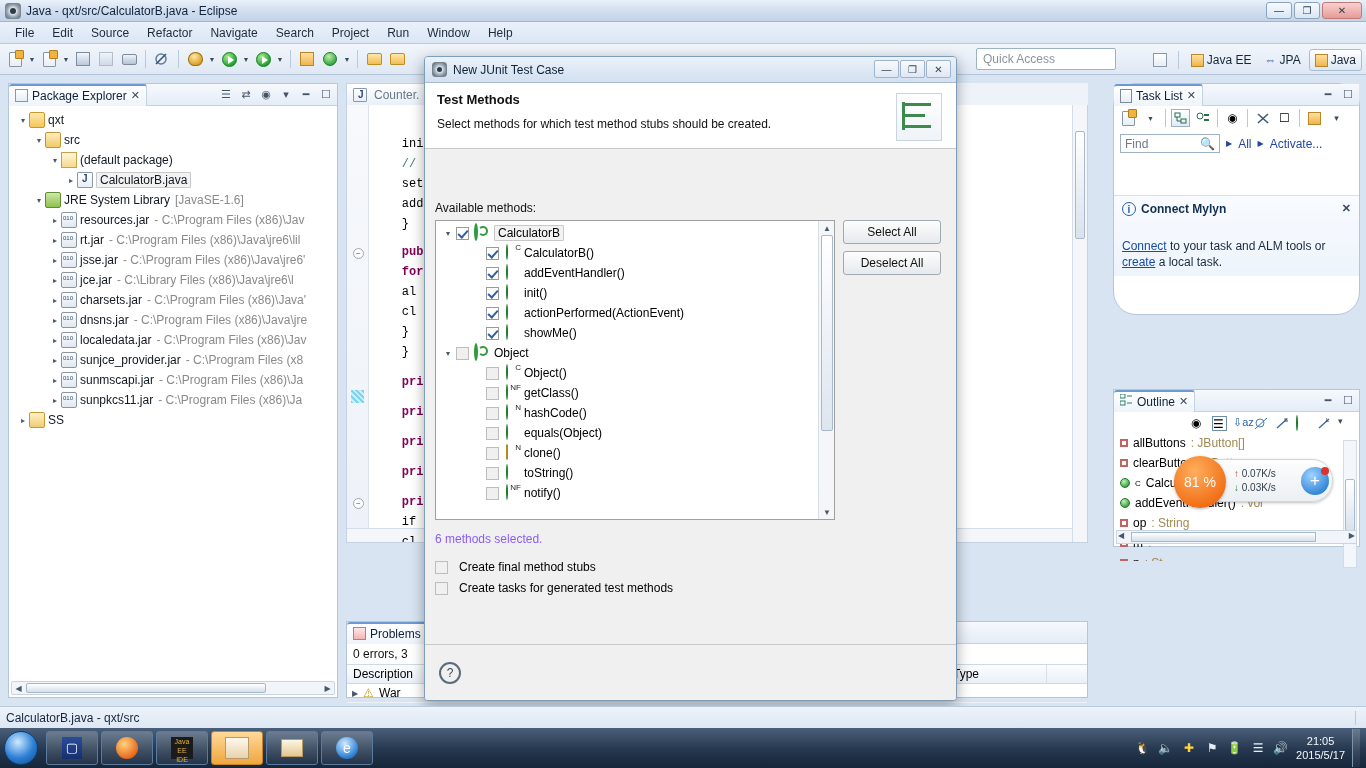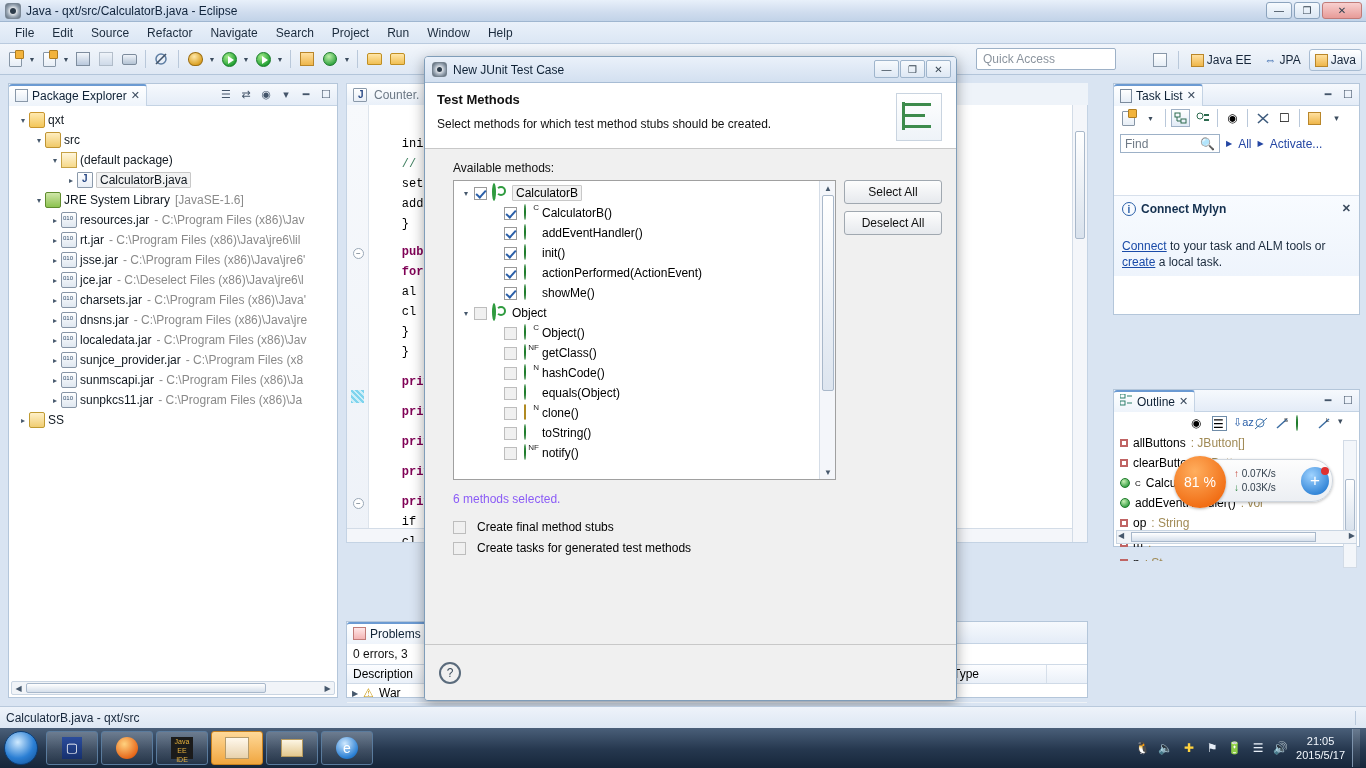--- a/index.html
+++ b/index.html
@@ -166,21 +166,21 @@
   
   #problems { left:346px; top:546px; width:742px; height:77px; }
   .prob-count { font-size:12px; padding:3px 6px; color:#111; }
   .prob-head { display:flex; height:20px; background:linear-gradient(#fcfdff,#eaf0f8);
     border-top:1px solid #cfdae7; border-bottom:1px solid #cfdae7; font-size:12px; }
   .prob-head .c { padding:2px 6px; border-right:1px solid #d6dfea; }
   .prob-row { display:flex; height:19px; font-size:12px; align-items:center;
     border-bottom:1px solid #eef2f7; }
 
   
-  #tasklist { left:1113px; top:8px; width:247px; height:232px; }
+  #tasklist { left:1113px; top:8px; width:247px; height:232px;border-radius:23px; }
   .tl-toolbar { display:flex; align-items:center; gap:3px; padding:3px 5px; flex-wrap:wrap; }
   .tl-btn { width:19px; height:18px; display:flex; align-items:center; justify-content:center; }
   .find-row { display:flex; align-items:center; gap:6px; padding:4px 6px; }
   .find-box { width:100px; height:19px; border:1px solid #9db1c7; background:#fff;
     display:flex; align-items:center; justify-content:space-between; padding:0 4px;
     font-size:12px; color:#6f7a86; }
   .tl-link { color:#2446a3; font-size:12px; }
   .mylyn { border-top:1px solid #d7e0ec; background:linear-gradient(#f8fbff,#eef4fc);
     padding:6px 8px; position:relative; }
   .mylyn-title { font-weight:bold; font-size:12px; color:#14304f; display:flex; align-items:center; gap:5px; }
@@ -244,21 +244,21 @@
     justify-content:center; font-size:10px; color:#3a4855; }
 
   #dlg-header { background:#fff; border-bottom:1px solid #c8c8c8; height:66px;
     padding:9px 12px; position:relative; }
   #dlg-header h2 { margin:0; font-size:13px; font-weight:bold; color:#111; }
   #dlg-header p { margin:10px 0 0 0; font-size:12px; color:#111; }
   .wiz-banner { position:absolute; right:14px; top:10px; width:46px; height:48px;
     background:linear-gradient(#ffffff,#eef3f8); border:1px solid #c9d4e0; }
   .wiz-banner .bar { position:absolute; left:8px; height:3px; background:#3d8b4c; }
 
-  .dlg-body { padding:12px 14px 0 28px; }
+  .dlg-body { padding:12px 14px 0 10px;margin-top:40px; }
   .dlg-label { font-size:12px; color:#111; margin-bottom:5px; }
   .methods-wrap { display:flex; gap:8px; }
   .methods-box { width:400px; height:300px; background:#fff; border:1px solid #a0a0a0;
     position:relative; overflow:hidden; }
   .mlist { position:absolute; left:0; top:0; right:16px; bottom:0; padding:2px 0; }
   .mrow { height:20px; display:flex; align-items:center; white-space:nowrap; font-size:12px; }
   .m-arrow { width:16px; text-align:center; font-size:8px; color:#46586c; flex:none; }
   .cb { width:13px; height:13px; border:1px solid #9a9a9a; background:#fff; flex:none;
     margin-right:5px; position:relative; }
   .cb.checked { background:#fff; }
@@ -489,21 +489,21 @@
         <div class="trow" style="padding-left: 38px;">
           <span class="tarrow closed"></span>
           <span class="ticon ic-jar"></span>
           <span class="lbl-main">jsse.jar</span>
           <span class="lbl-sub">- C:\Program Files (x86)\Java\jre6'</span>
         </div>
         <div class="trow" style="padding-left: 38px;">
           <span class="tarrow closed"></span>
           <span class="ticon ic-jar"></span>
           <span class="lbl-main">jce.jar</span>
-          <span class="lbl-sub">- C:\Deselect Files (x86)\Java\jre6\l</span>
+          <span class="lbl-sub">- C:\Library Files (x86)\Java\jre6\l</span>
         </div>
         <div class="trow" style="padding-left: 38px;">
           <span class="tarrow closed"></span>
           <span class="ticon ic-jar"></span>
           <span class="lbl-main">charsets.jar</span>
           <span class="lbl-sub">- C:\Program Files (x86)\Java'</span>
         </div>
         <div class="trow" style="padding-left: 38px;">
           <span class="tarrow closed"></span>
           <span class="ticon ic-jar"></span>

